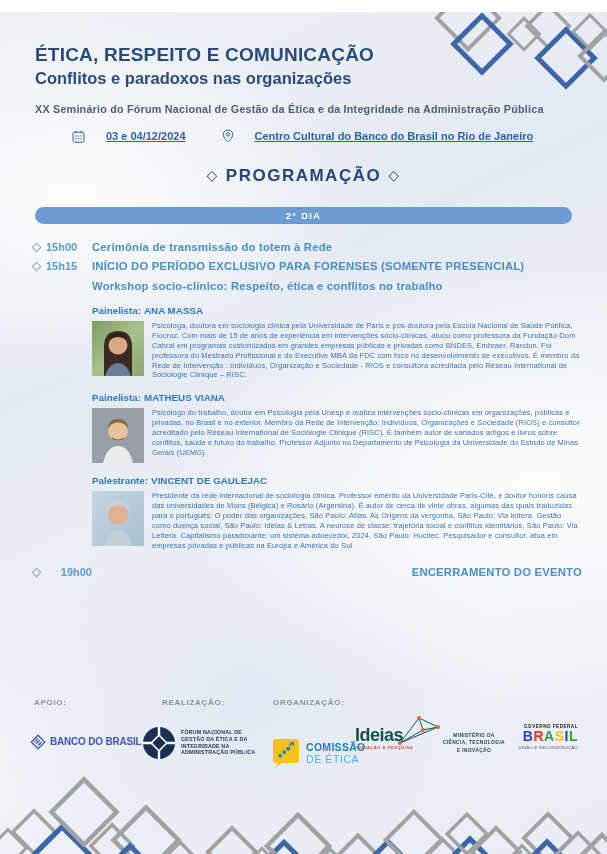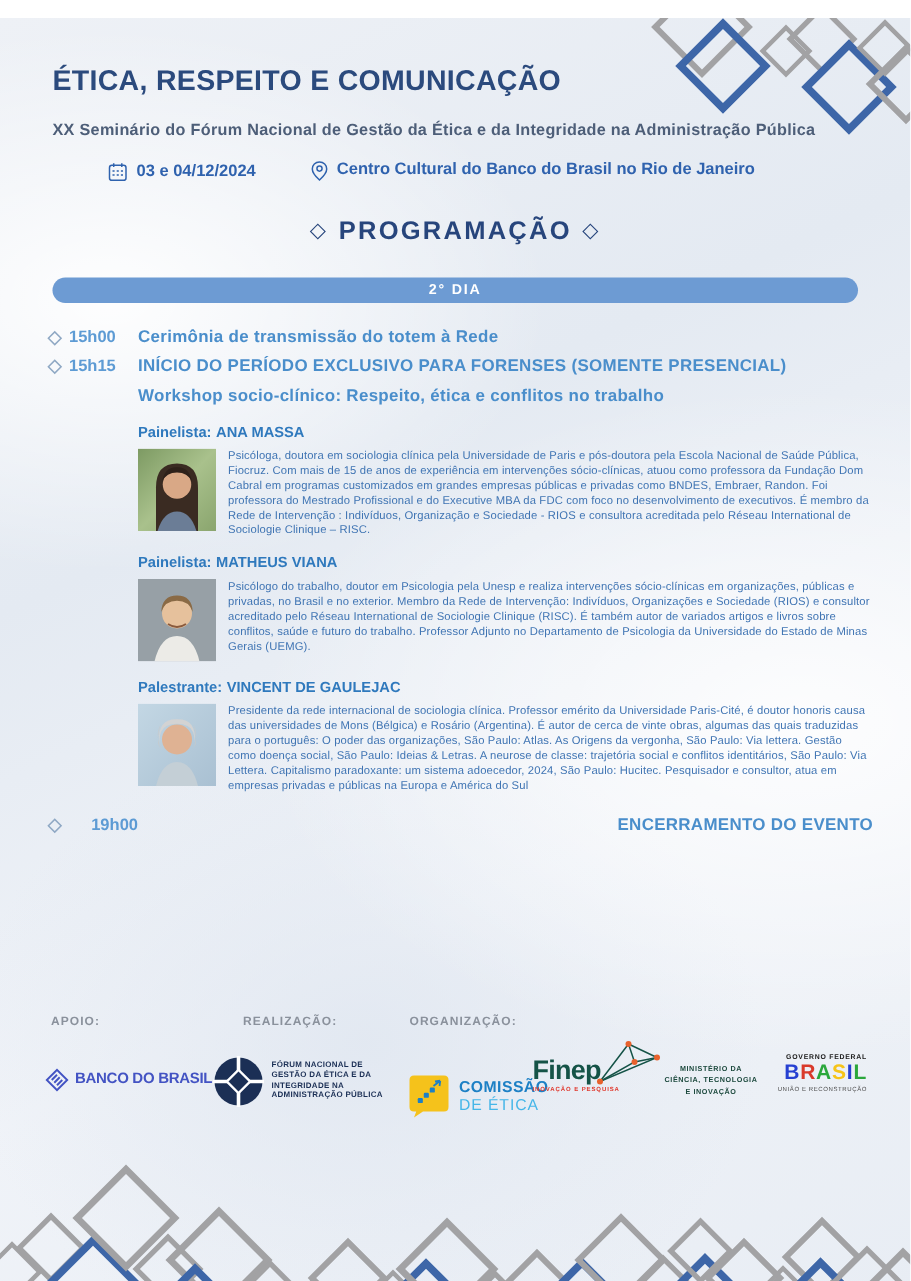--- a/index.html
+++ b/index.html
@@ -14,21 +14,21 @@
   }
   .decor{position:absolute;pointer-events:none;}
   .decor-top{top:0;right:0;}
   .decor-bottom{bottom:0;left:0;}
 
   .hdr{margin:32px 35px 0 35px;}
   .hdr h1{margin:0;font-size:19px;font-weight:bold;color:#2b4a7d;letter-spacing:.2px;}
   .hdr h2{margin:3px 0 0 0;font-size:16.5px;font-weight:bold;color:#2b4a7d;}
   .seminar{margin:15px 0 0 0;font-size:10.8px;font-weight:bold;color:#4d5e78;letter-spacing:.2px;}
   .info-row{display:flex;align-items:center;margin:14px 0 0 37px;font-size:11px;font-weight:bold;color:#2f62ae;}
-  .info-item{display:flex;gap:6px;}
+  .info-item{display:flex;align-items:center;gap:21px;text-decoration:underline;}
   .info-item + .info-item{margin-left:36px;}
   .info-item svg{display:block;}
 
   .prog-title{margin-top:23px;text-align:center;font-size:17px;font-weight:bold;color:#27457c;letter-spacing:1.5px;}
   .prog-title .orn{font-size:14px;color:#27457c;margin:0 7px;font-weight:normal;position:relative;top:-1px;}
 
   .day-bar{margin:21px 35px 0 35px;height:17px;border-radius:9px;background:#6d9bd3;
     color:#fff;font-size:9.5px;font-weight:bold;letter-spacing:1.2px;text-align:center;line-height:18px;}
 
   .sched{margin:17px 25px 0 33px;}
@@ -96,20 +96,21 @@
       <rect x="513" y="11" width="22" height="22" stroke="#a2a2a4" stroke-width="3" transform="rotate(45 524 22)"></rect>
       <rect x="533" y="-1" width="30" height="30" stroke="#a2a2a4" stroke-width="3.5" transform="rotate(45 548 14)"></rect>
       <rect x="546" y="26" width="40" height="40" stroke="#3d66a8" stroke-width="5" transform="rotate(45 566 46)"></rect>
       <rect x="578" y="8" width="24" height="24" stroke="#a2a2a4" stroke-width="3" transform="rotate(45 590 20)"></rect>
       <rect x="587" y="27" width="34" height="34" stroke="#a2a2a4" stroke-width="4" transform="rotate(45 604 44)"></rect>
     </g>
   </svg>
 
   <div class="hdr">
     <h1>ÉTICA, RESPEITO E COMUNICAÇÃO</h1>
+    <h2>Conflitos e paradoxos nas organizações</h2>
     <p class="seminar">XX Seminário do Fórum Nacional de Gestão da Ética e da Integridade na Administração Pública</p>
     <div class="info-row">
       <span class="info-item">
         <svg width="13" height="13" viewBox="0 0 13 13" fill="none" stroke="#2f62ae" stroke-width="1">
           <rect x="1" y="2.2" width="11" height="10" rx="1.6"></rect>
           <line x1="3.8" y1="0.8" x2="3.8" y2="3.4"></line>
             <line x1="9.2" y1="0.8" x2="9.2" y2="3.4"></line>
           <line x1="3" y1="6" x2="4.4" y2="6"></line>
             <line x1="5.8" y1="6" x2="7.2" y2="6"></line>
             <line x1="8.6" y1="6" x2="10" y2="6"></line>
@@ -279,21 +280,21 @@
       <svg class="finep-tri" width="44" height="32" viewBox="0 0 44 32">
         <g stroke="#155347" stroke-width="1" fill="none">
           <path d="M3 29 L22 4 L41 13 Z"></path>
           <path d="M3 29 L26 16 L22 4 M26 16 L41 13"></path>
         </g>
         <circle cx="3" cy="29" r="2" fill="#e8622d"></circle>
         <circle cx="22" cy="4" r="2" fill="#e8622d"></circle>
         <circle cx="41" cy="13" r="2" fill="#e8622d"></circle>
         <circle cx="26" cy="16" r="2" fill="#e8622d"></circle>
       </svg>
-      <div class="finep-word">Finep</div>
+      <div class="finep-word">Ideias</div>
       <div class="finep-tag">INOVAÇÃO E PESQUISA</div>
     </div>
 
     <div class="logo logo-mcti">
       <div class="mcti">MINISTÉRIO DA</div>
       <div class="mcti">CIÊNCIA, TECNOLOGIA</div>
       <div class="mcti">E INOVAÇÃO</div>
     </div>
 
     <div class="logo logo-gov">

